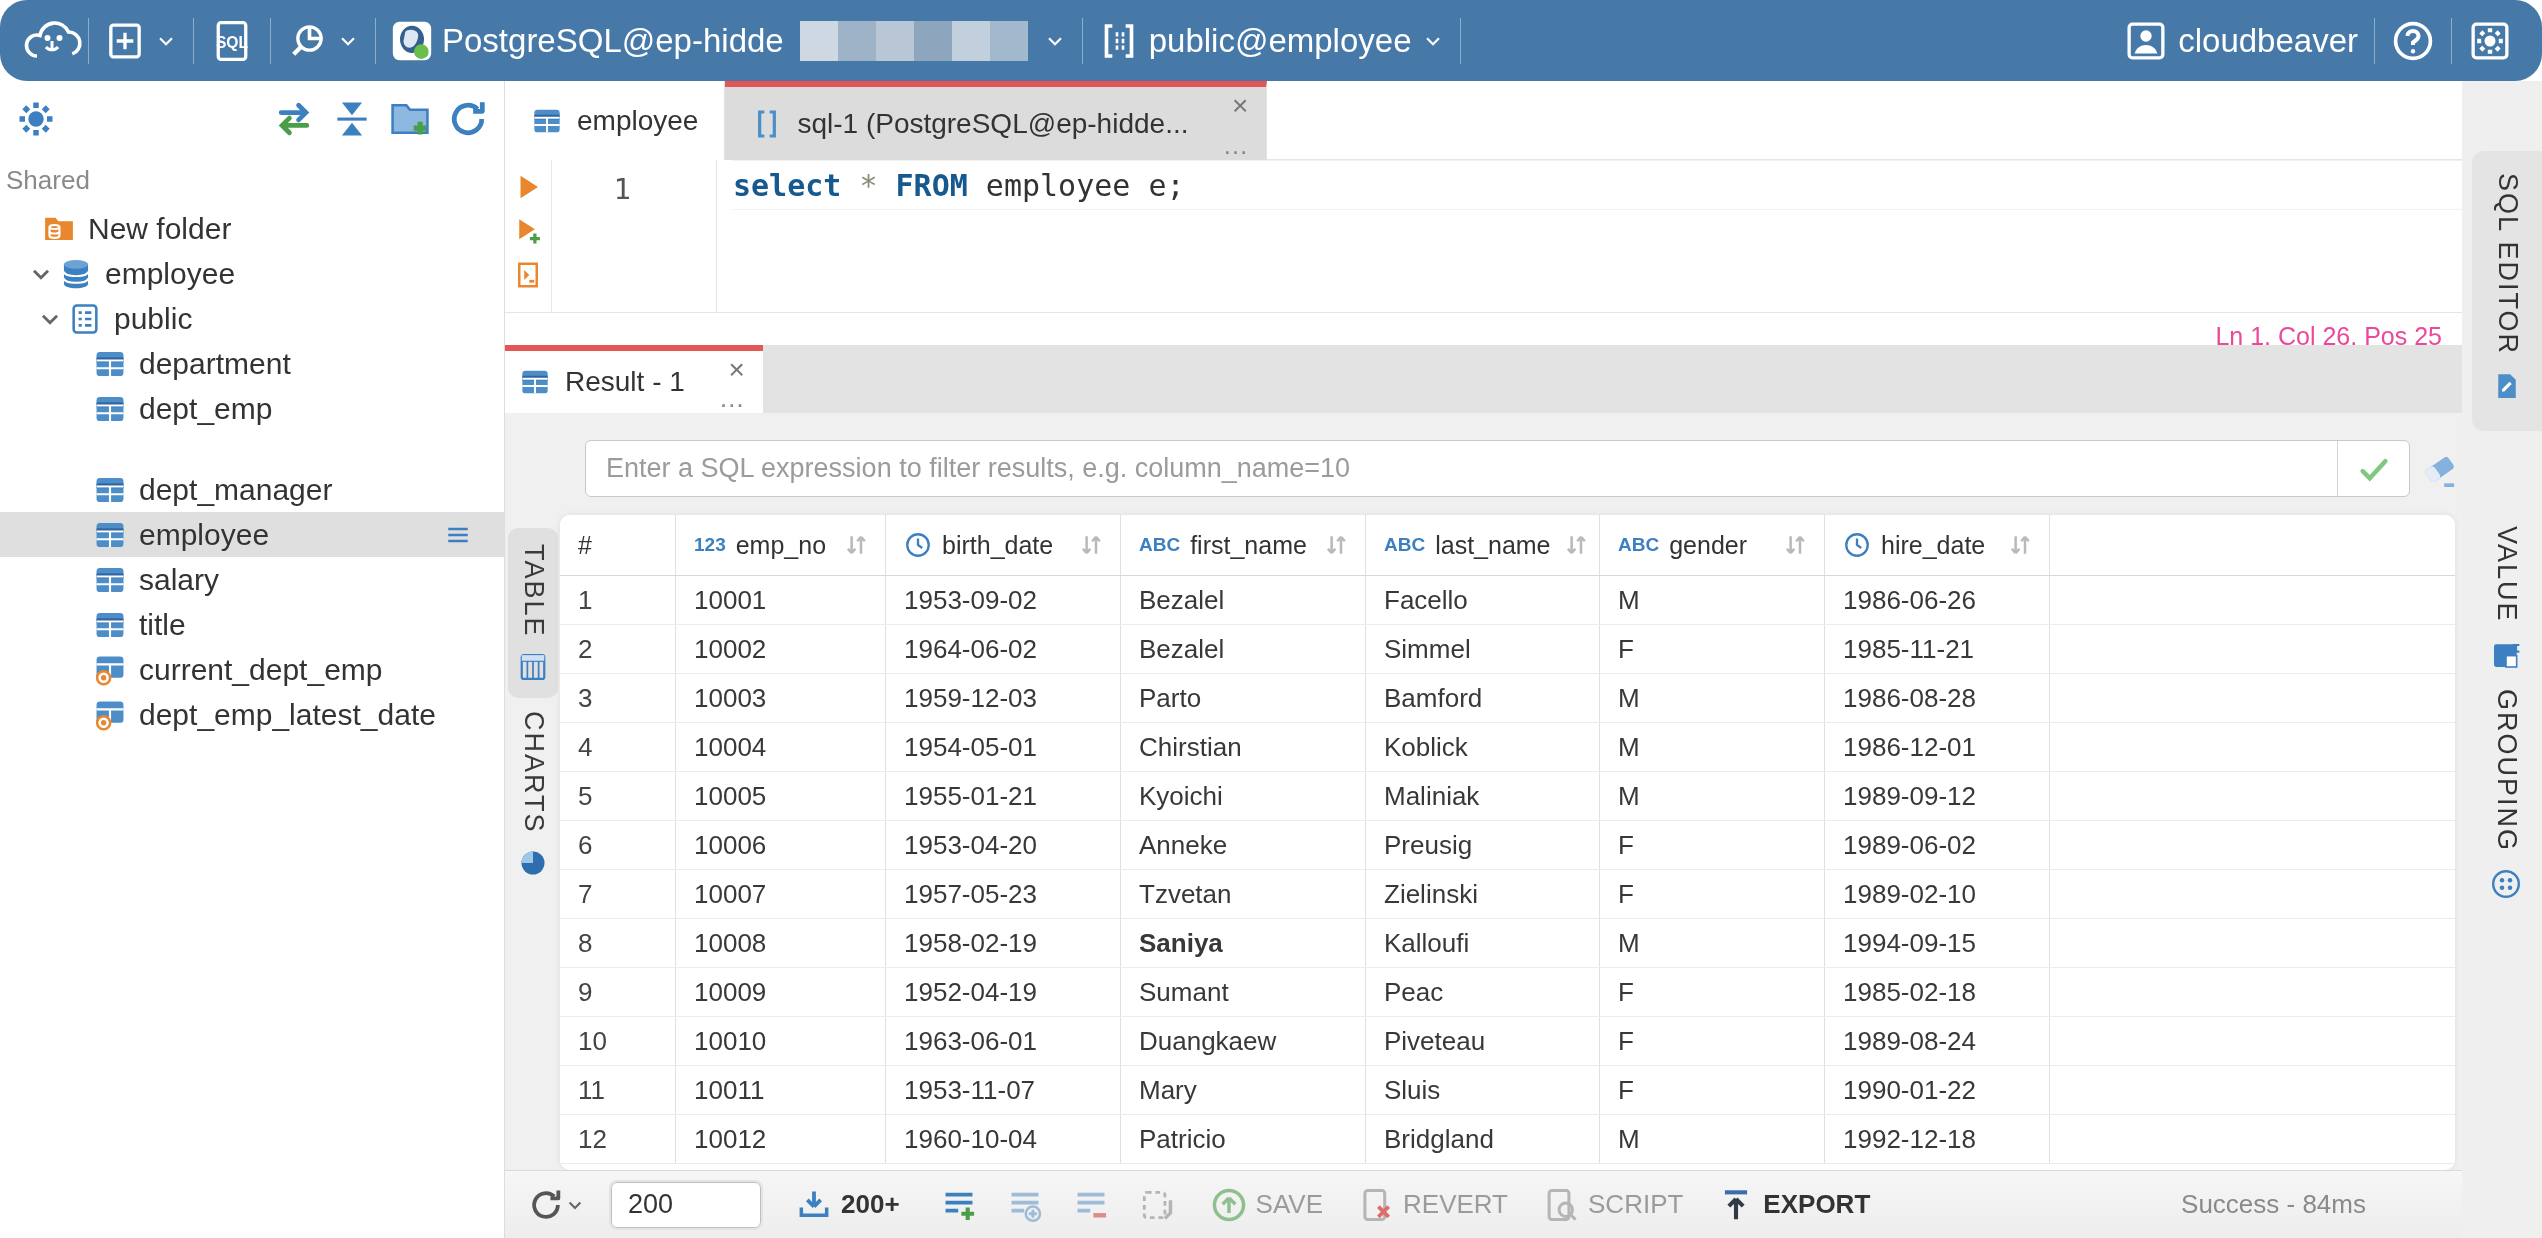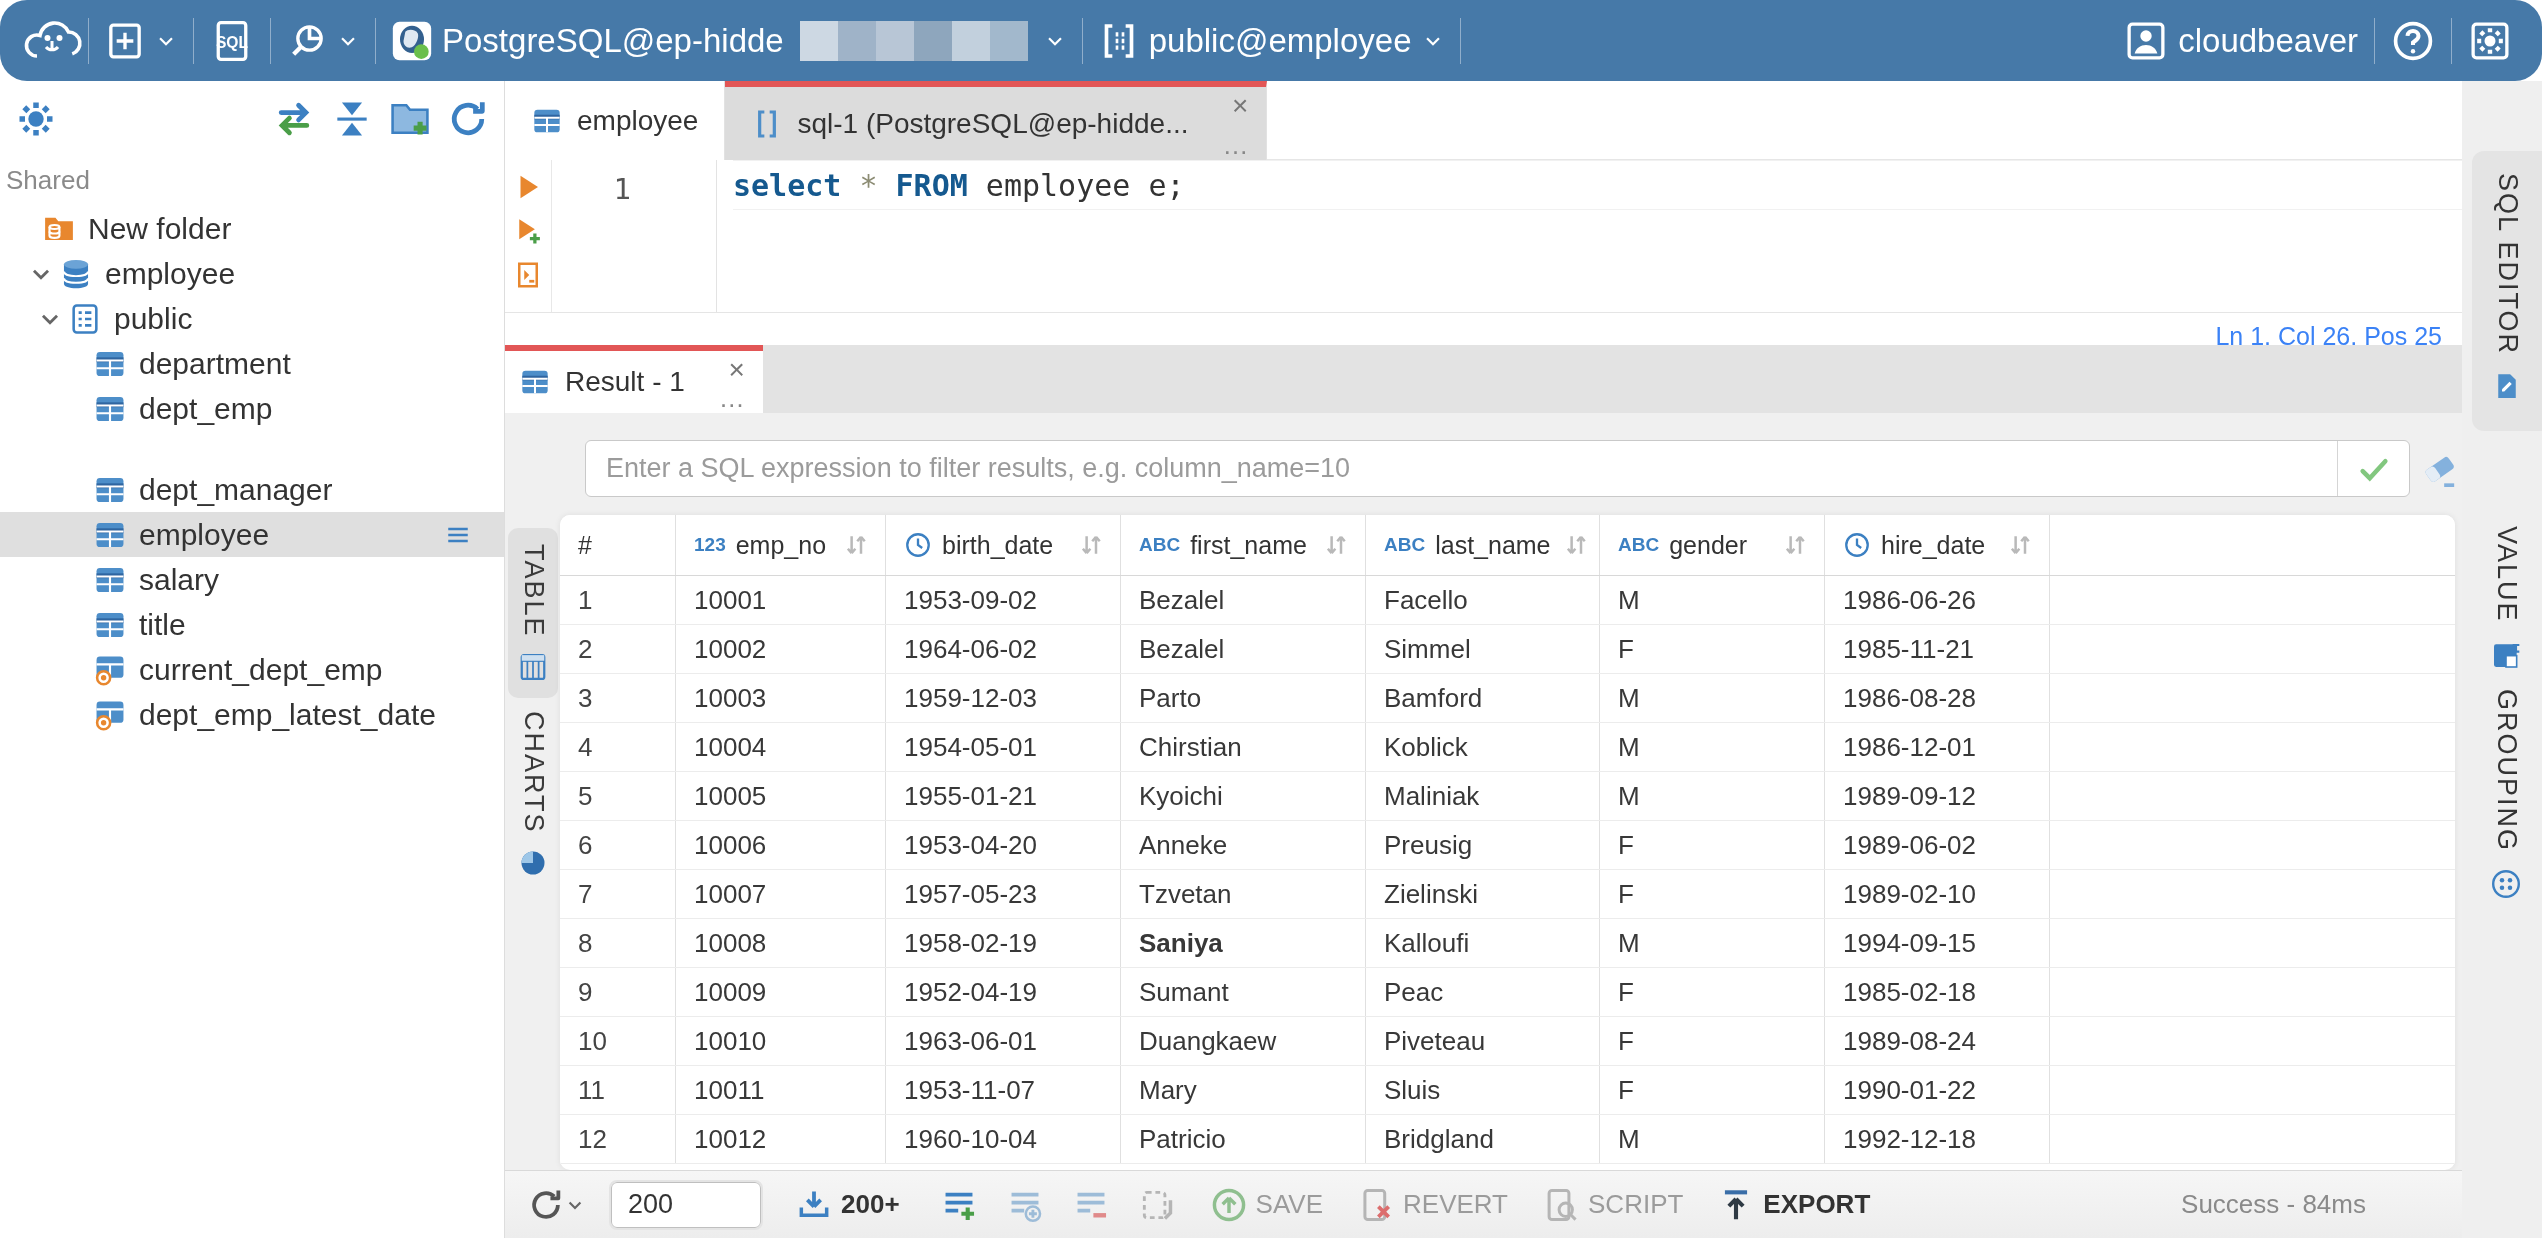--- a/index.html
+++ b/index.html
@@ -74,21 +74,21 @@
   .ed-codeline {
     height:50px; display:flex; align-items:center;
     border-top:1px solid #f1f1f1; border-bottom:1px solid #f1f1f1;
     font-family:"DejaVu Sans Mono", monospace; font-size:30px; color:#333; white-space:pre;
   }
   .tok-keyword { color:#15598f; font-weight:bold; }
   .tok-star { color:#8c8c74; }
   .ed-status {
     position:absolute; left:0; top:152px; width:1957px; height:48px;
     border-top:1px solid #e5e5e5; display:flex; align-items:center; justify-content:flex-end;
-    padding-right:20px; font-size:25px; color:#3b82f6; background:#fff;
+    padding-right:20px; font-size:25px; color:#ec4899; background:#fff;
   }
 
   
   .result { position:absolute; left:0; top:264px; width:1957px; height:893px; background:#f0f0f0; }
   .res-band { position:absolute; left:0; top:0; width:1957px; height:68px; background:#e3e3e3; display:flex; }
   .res-tab {
     position:relative; background:#fff; border-top:6px solid var(--c-accent,#e25656);
     display:flex; align-items:center; gap:14px; padding:0 78px 0 14px; font-size:28px; cursor:pointer;
   }
   .res-tab .i-32 { width:32px; height:32px; }

